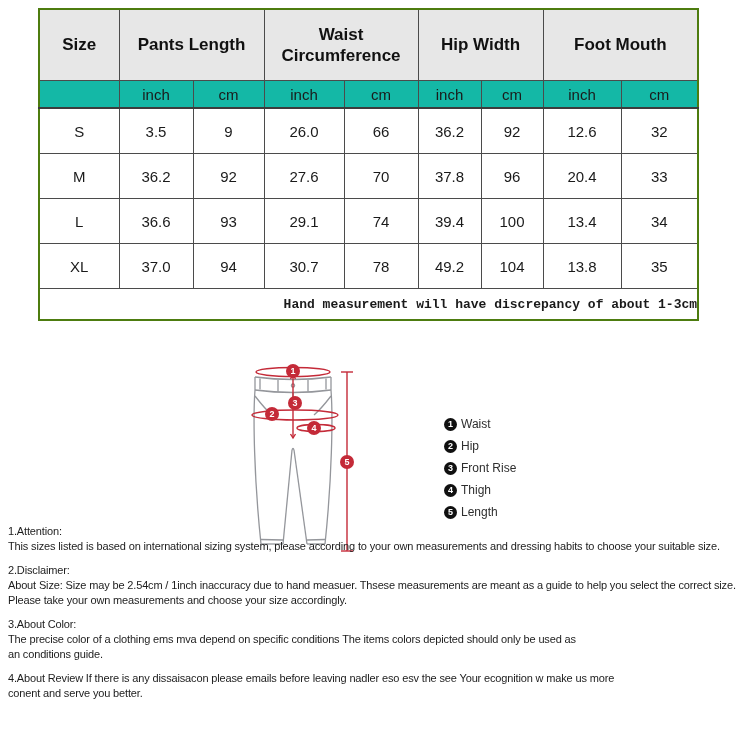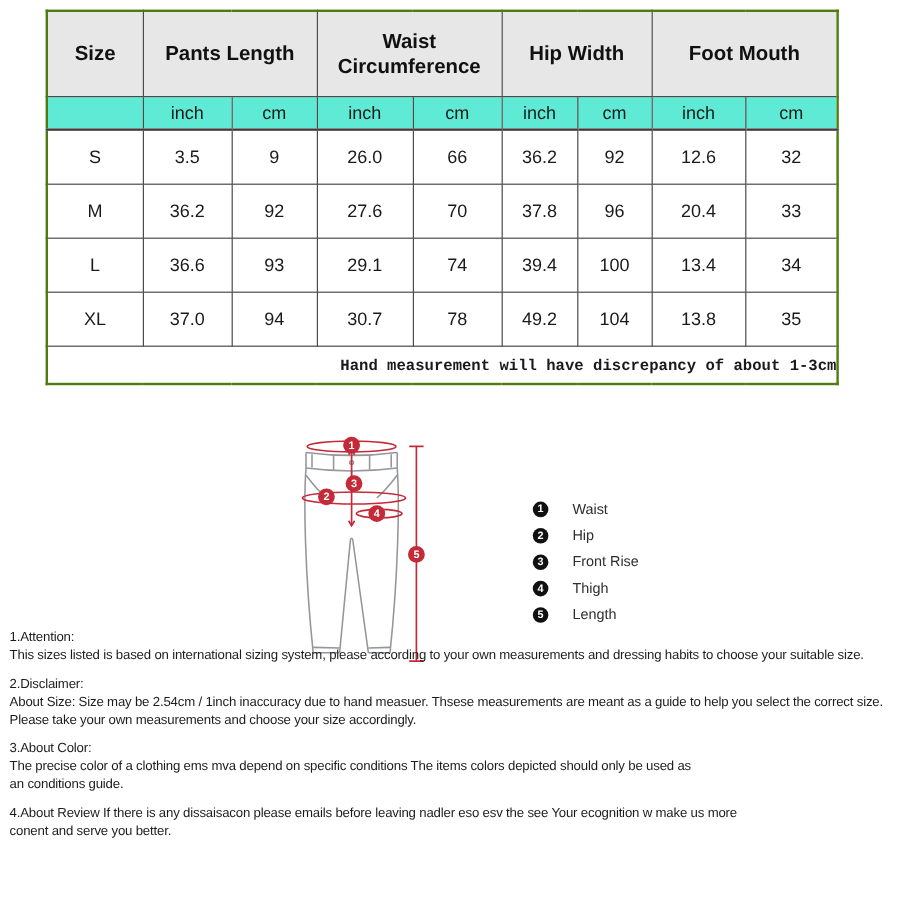--- a/index.html
+++ b/index.html
@@ -16,41 +16,41 @@
   }
   .size-table th,.size-table td{
     border:1px solid #4b4b4b;text-align:center;vertical-align:middle;
     padding:0;overflow:hidden;
   }
   .group-row th{
     height:70px;background:#e7e7e7;font-size:17px;font-weight:bold;color:#111;
     line-height:1.25;
   }
   .unit-row th{
-    height:26px;background:#5eead4;font-size:15px;font-weight:normal;
+    height:26px;background:#14b8a6;font-size:15px;font-weight:normal;
     border-bottom:2px solid #3c3c3c;
   }
   .data-row td{height:44px;font-size:15px;}
   .fn-row td{height:28px;font-family:"Liberation Mono","DejaVu Sans Mono",monospace;font-size:13px;}
   .fn-row.bold td{height:30px;font-weight:bold;text-align:right;}
 
   
   .diagram{position:absolute;left:0;top:358px;width:750px;height:200px;}
   .pants-svg{position:absolute;left:240px;top:0;}
   .marker{
     position:absolute;width:14px;height:14px;border-radius:50%;
     color:#fff;font-size:9px;font-weight:bold;line-height:14px;text-align:center;
   }
   .legend{position:absolute;left:444px;top:417px;}
   .legend-item{display:flex;align-items:center;margin-bottom:8px;}
   .legend-num{
     width:13px;height:13px;border-radius:50%;background:#101010;color:#fff;
     font-size:9px;font-weight:bold;line-height:13px;text-align:center;flex:0 0 13px;
   }
-  .legend-label{font-size:12px;color:#2e2e2e;margin-left:20px;}
+  .legend-label{font-size:12px;color:#2e2e2e;margin-left:4px;}
 
   
   .notes{position:absolute;left:8px;top:524px;width:742px;font-size:11px;
          line-height:15px;color:#1c1c1c;letter-spacing:-0.15px;}
   .note{margin-bottom:9px;}
   .note-line{white-space:nowrap;}
 </style>
 </head>
 <body>
 

